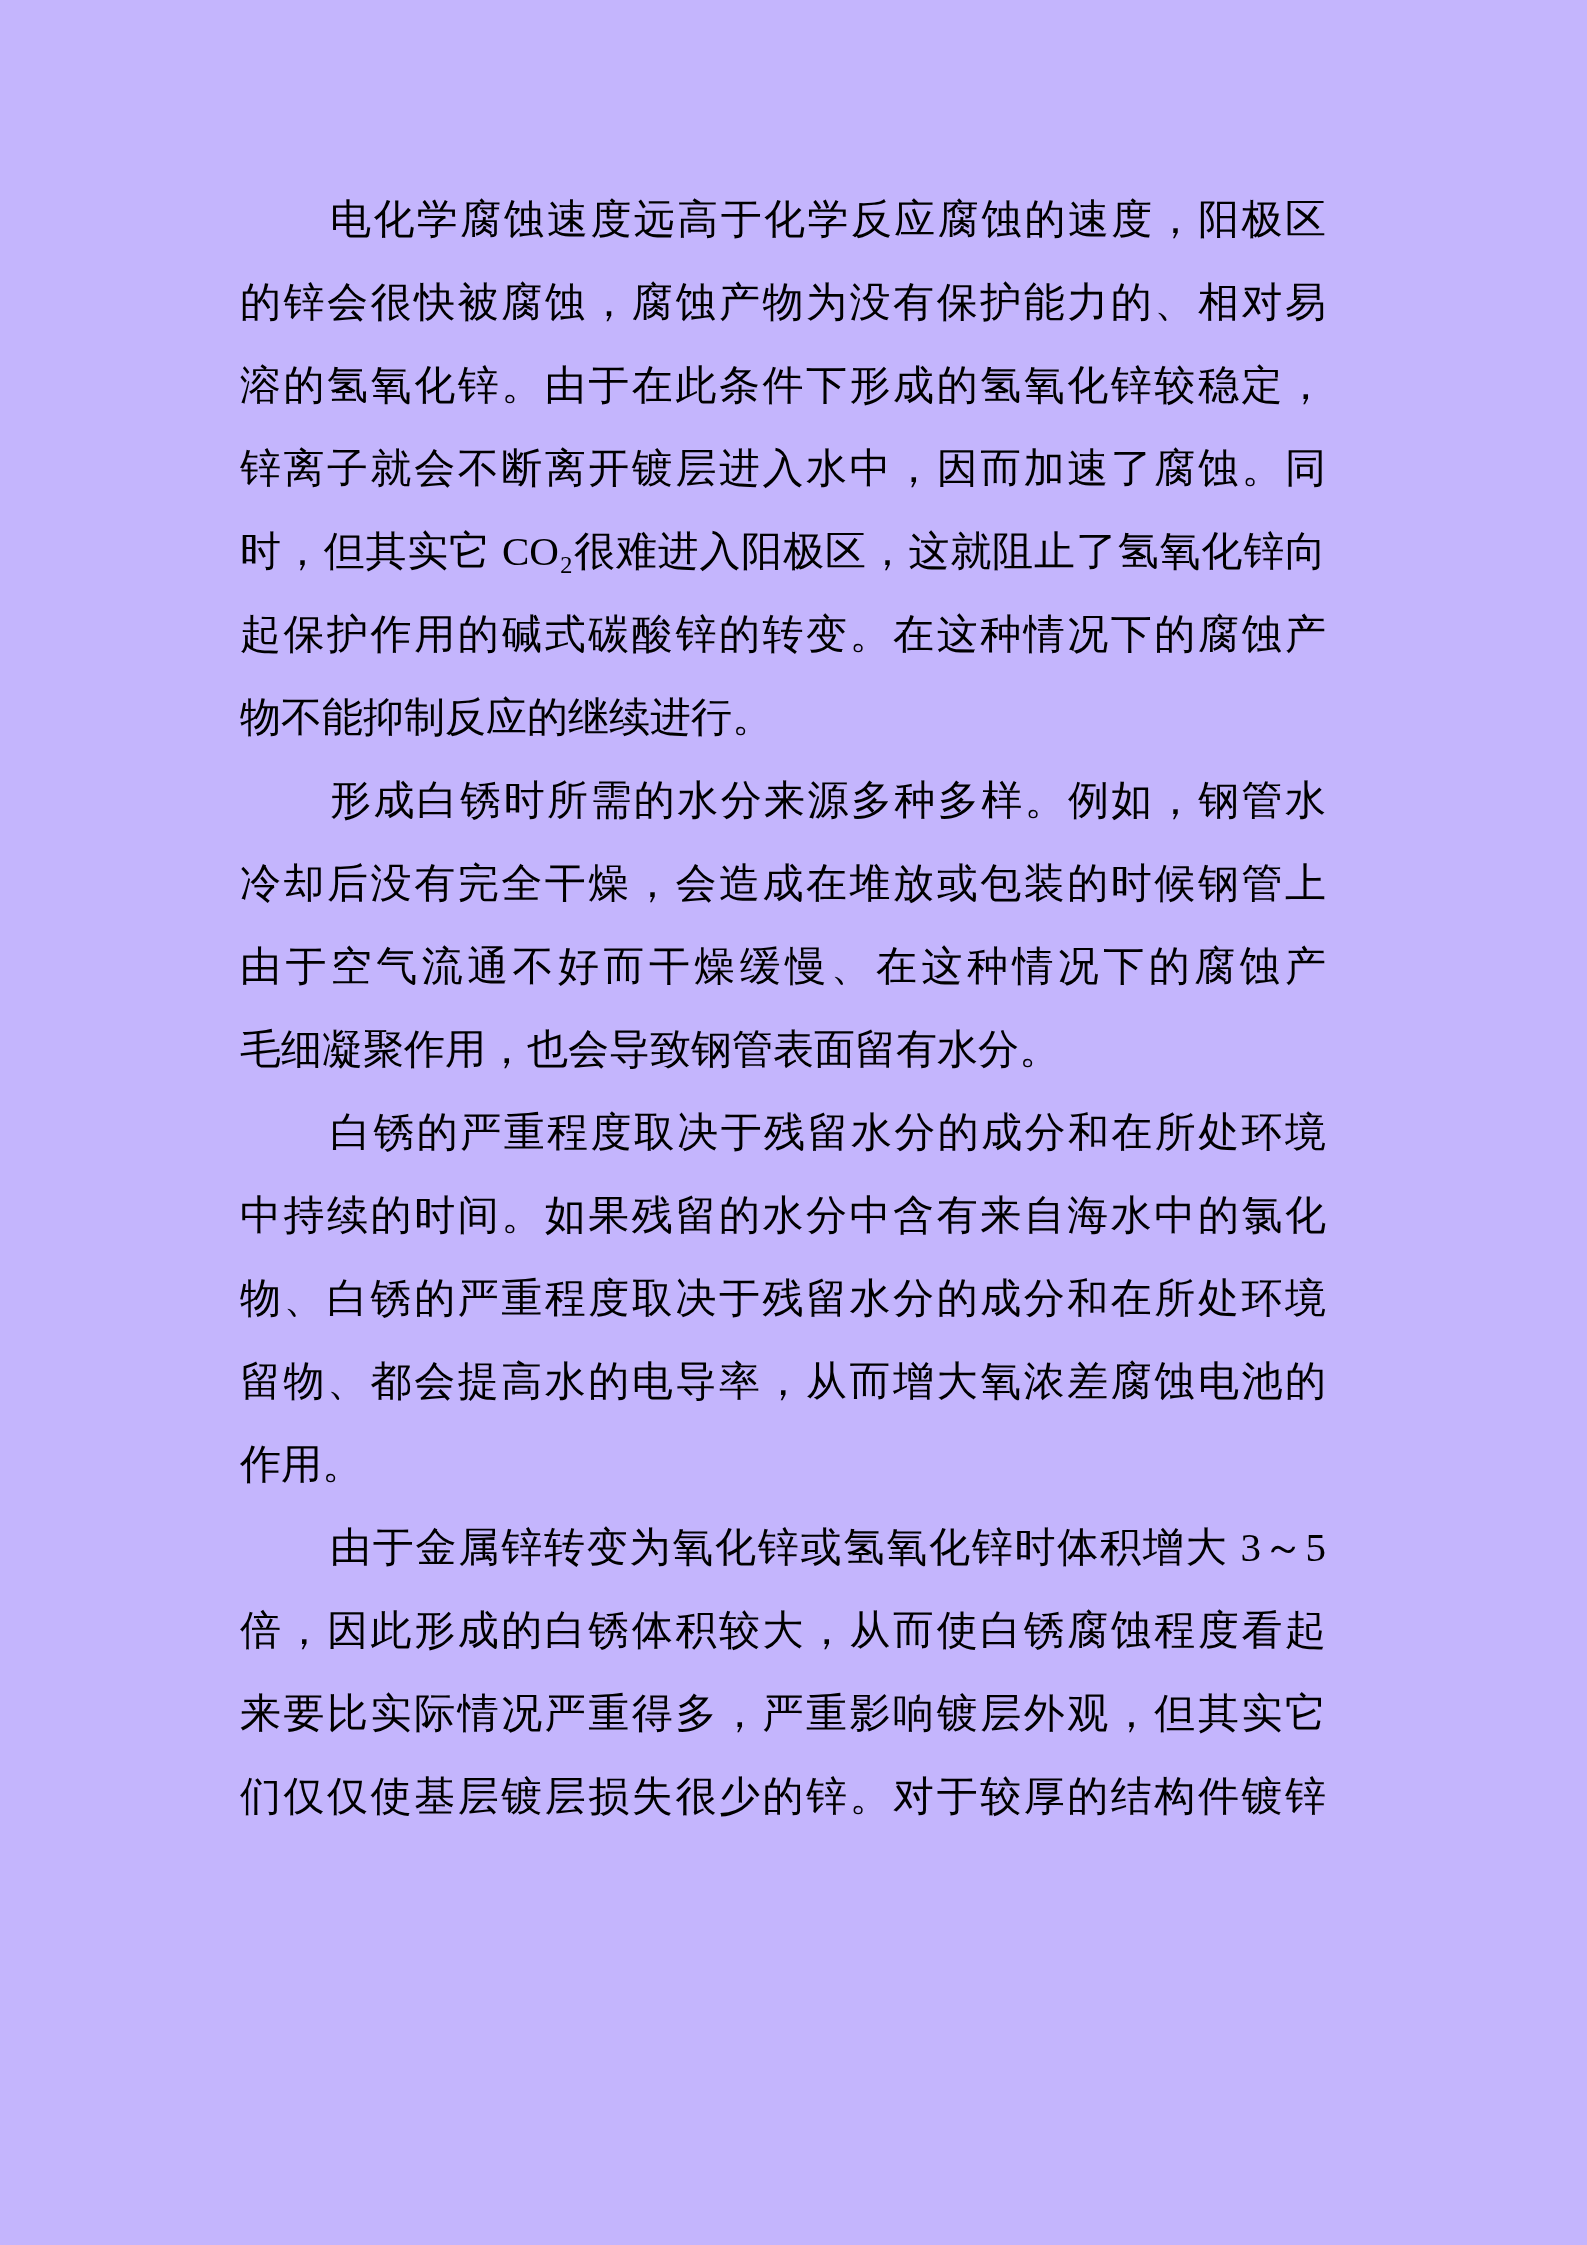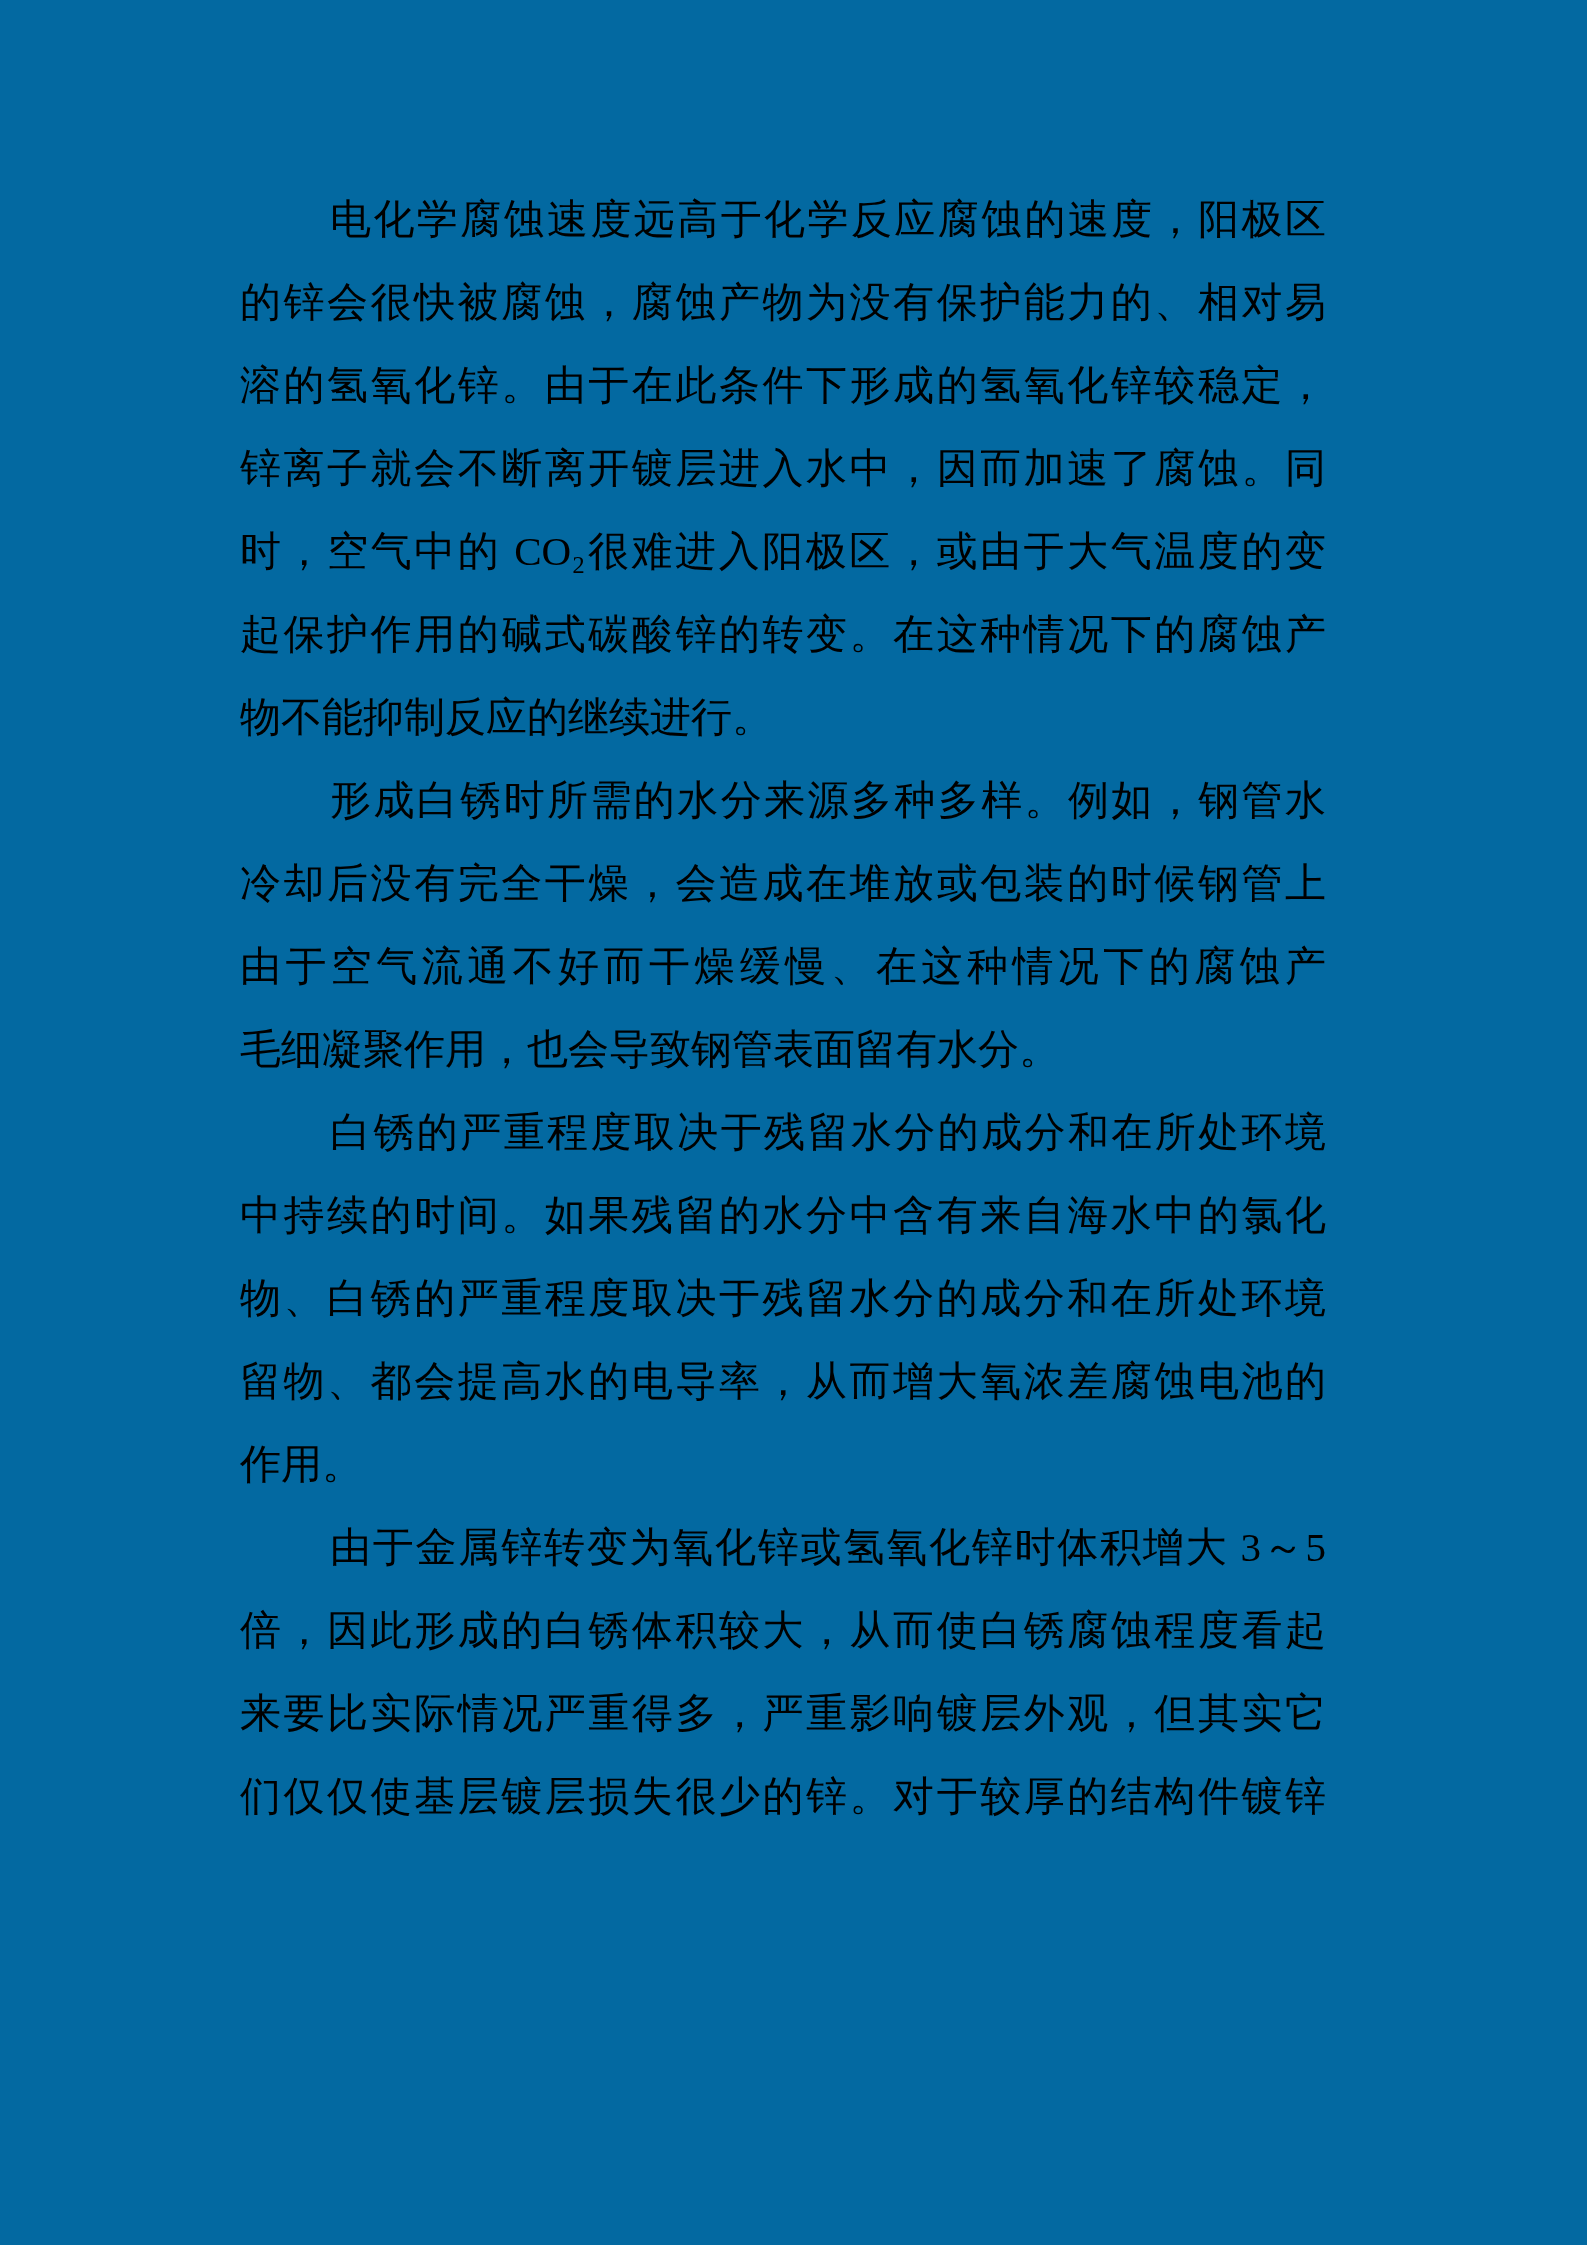--- a/index.html
+++ b/index.html
@@ -40,28 +40,28 @@
     text-indent: 90px;
   }
   .line.flush-left {
     text-align: left;
     text-align-last: left;
   }
 </style>
 </head>
 <body>
 
-<div class="page" style="background: #0369a1; color: rgb(0, 0, 0);">
+<div class="page" style="background: #c4b5fd; color: rgb(0, 0, 0);">
   <div class="text-block">
       <div class="para">
         <div class="line first-line">电化学腐蚀速度远高于化学反应腐蚀的速度，阳极区</div>
         <div class="line">的锌会很快被腐蚀，腐蚀产物为没有保护能力的、相对易</div>
         <div class="line">溶的氢氧化锌。由于在此条件下形成的氢氧化锌较稳定，</div>
         <div class="line">锌离子就会不断离开镀层进入水中，因而加速了腐蚀。同</div>
-        <div class="line">时，空气中的 CO₂很难进入阳极区，或由于大气温度的变</div>
+        <div class="line">时，但其实它 CO₂很难进入阳极区，这就阻止了氢氧化锌向</div>
         <div class="line">起保护作用的碱式碳酸锌的转变。在这种情况下的腐蚀产</div>
         <div class="line flush-left">物不能抑制反应的继续进行。</div>
       </div>
       <div class="para">
         <div class="line first-line">形成白锈时所需的水分来源多种多样。例如，钢管水</div>
         <div class="line">冷却后没有完全干燥，会造成在堆放或包装的时候钢管上</div>
         <div class="line">由于空气流通不好而干燥缓慢、在这种情况下的腐蚀产</div>
         <div class="line flush-left">毛细凝聚作用，也会导致钢管表面留有水分。</div>
       </div>
       <div class="para">

